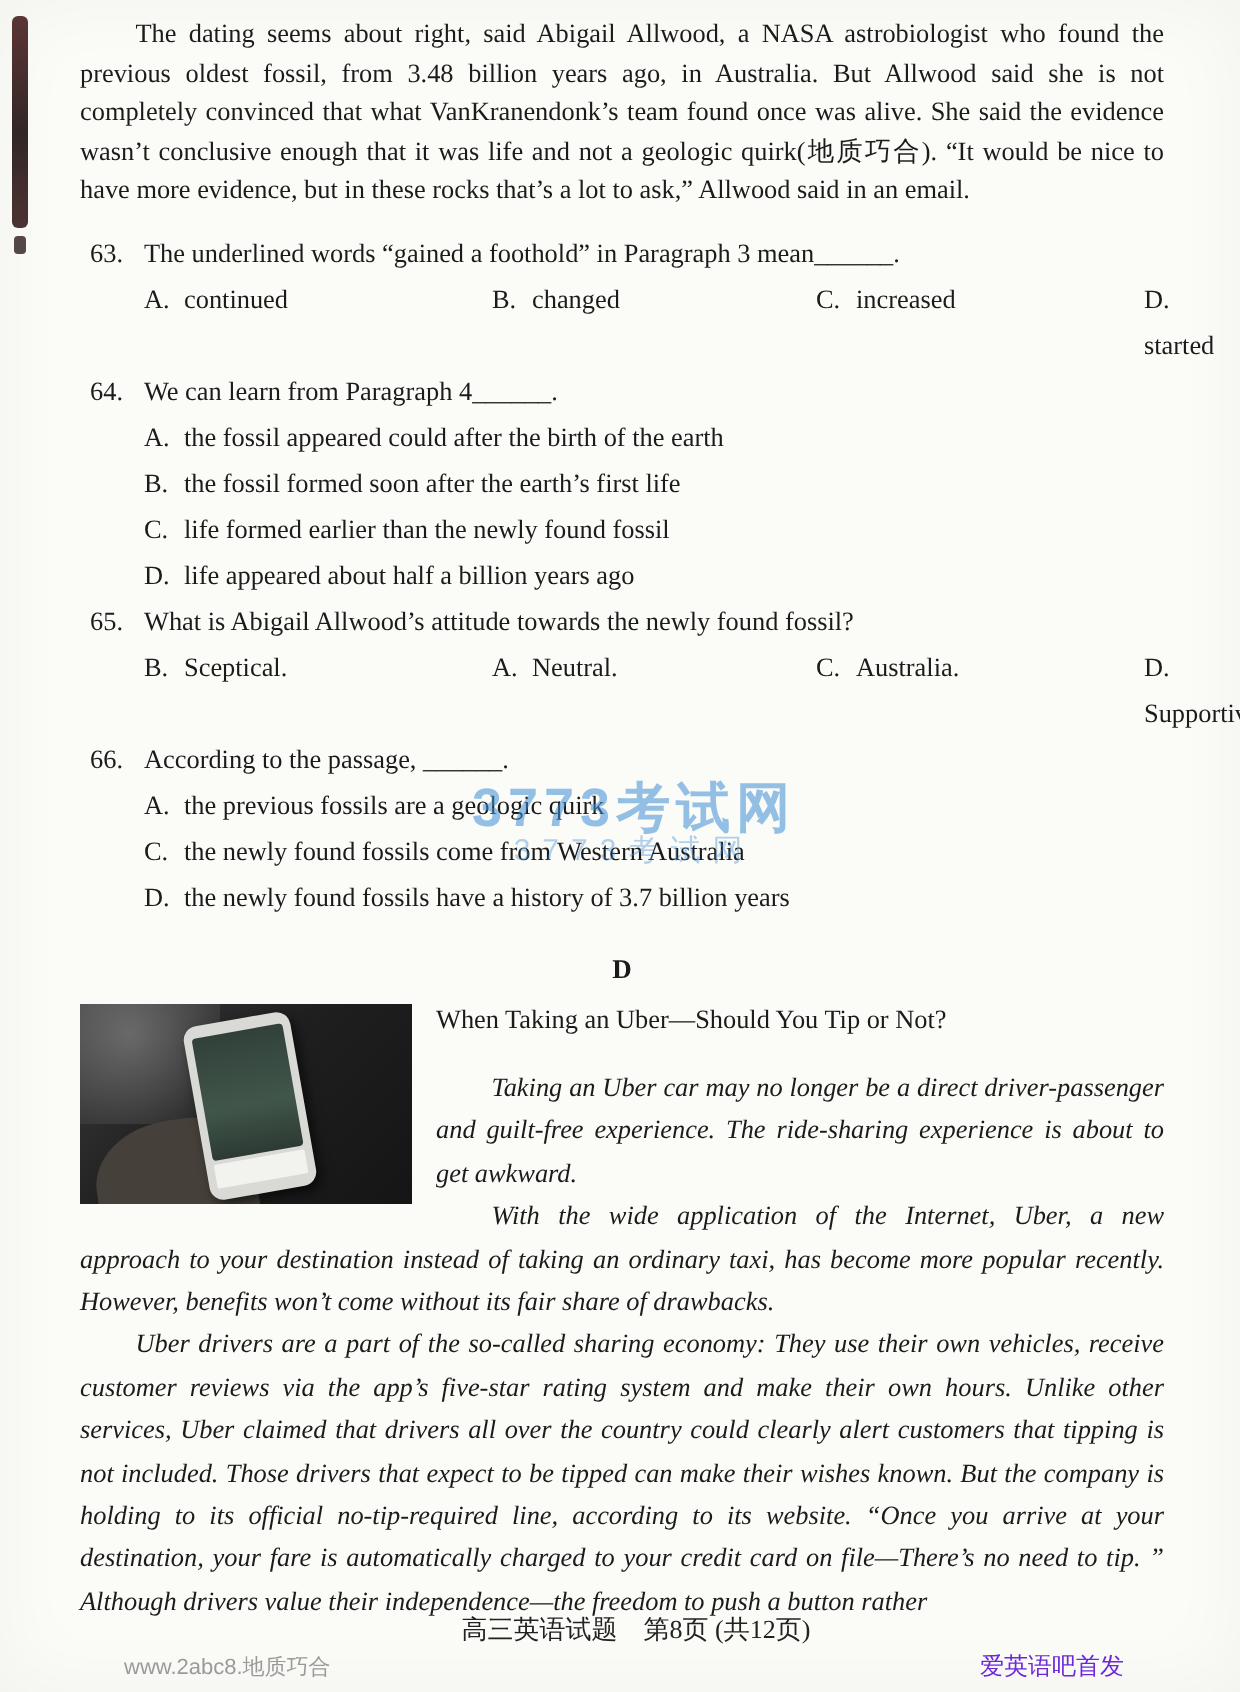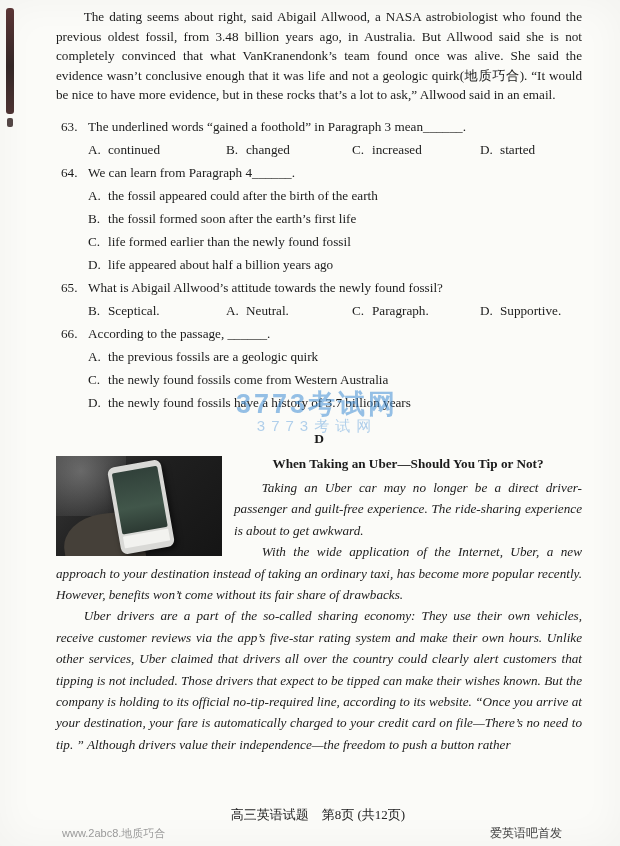--- a/index.html
+++ b/index.html
@@ -5,41 +5,42 @@
   * { box-sizing: border-box; margin: 0; padding: 0; }
   html,body { width: 620px; height: 846px; }
   body {
     position: relative;
     background: #fbfbf8;
     font-family: "Liberation Serif", "DejaVu Serif", serif;
     color: #1b1b1b;
     overflow: hidden;
     box-shadow: inset 0 0 40px rgba(0,0,0,0.04);
   }
-  .content { padding: 7px 38px 0 56px; }
+  .content { padding: 7px 38px 0 40px; }
 
   
   .intro {
     font-size: 13.2px;
     line-height: 19.6px;
     text-align: justify;
     text-indent: 2.1em;
   }
 
   
   .questions { margin-top: 10px; padding-left: 5px; }
   .question { margin-top: 0; }
   .q-stem { font-size: 13.2px; line-height: 23px; }
   .q-num { display: inline-block; width: 27px; }
   .opts-row {
     display: grid;
     grid-template-columns: 138px 126px 128px auto;
     padding-left: 27px;
     font-size: 13.2px;
     line-height: 23px;
+    gap: 36px;
   }
   .opts-col { padding-left: 27px; font-size: 13.2px; }
   .opts-col .opt { line-height: 23px; }
   .opt-l { display: inline-block; min-width: 20px; }
 
   
   .watermark {
     position: absolute;
     left: 236px; top: 390px;
     pointer-events: none;
@@ -70,21 +71,21 @@
   .artifact-dot {
     position: absolute; left: 7px; top: 118px;
     width: 6px; height: 9px;
     background: #2a1a1a; border-radius: 2px; opacity: 0.8;
   }
 
   
   .sectionD { margin-top: 14px; font-size: 13.2px; line-height: 21.4px; }
   .d-label { text-align: center; font-weight: bold; font-size: 13.5px; line-height: 22px; }
   .d-body { margin-top: 3px; text-align: justify; }
-  .d-title { text-align: center; font-weight: bold; line-height: 22px; margin-bottom: 2px; }
+  .d-title { font-weight: normal; line-height: 22px; margin-bottom: 12px; }
   .d-para { text-indent: 2.1em; font-style: italic; }
 
   
   .photo {
     float: left;
     width: 166px; height: 100px;
     margin: 3px 12px 5px 0;
     background: linear-gradient(135deg, #3b3b3b 0%, #1f1f1f 45%, #151515 100%);
     position: relative;
     overflow: hidden;
@@ -123,21 +124,21 @@
     position: absolute; left: 0; right: 0; top: 806px;
     text-align: center; font-size: 13px; color: #222; margin-left: 16px;
   }
   .footer-left {
     position: absolute; left: 62px; top: 826px;
     font-size: 11px; color: #9a9a9a;
     font-family: "Liberation Sans", sans-serif;
   }
   .footer-right {
     position: absolute; right: 58px; top: 825px;
-    font-size: 12px; color: #404040;
+    font-size: 12px; color: #6d28d9;
   }
 </style>
 </head>
 <body>
 
 <div class="artifact-streak"></div>
 <div class="artifact-dot"></div>
 
 <div class="content">
 
@@ -163,21 +164,21 @@
         <div class="opt"><span class="opt-l">C.</span><span>life formed earlier than the newly found fossil</span></div>
         <div class="opt"><span class="opt-l">D.</span><span>life appeared about half a billion years ago</span></div>
       </div>
     </div>
 
     <div class="question">
       <div class="q-stem"><span class="q-num">65.</span><span>What is Abigail Allwood’s attitude towards the newly found fossil?</span></div>
       <div class="opts-row">
         <span class="opt"><span class="opt-l">B.</span><span>Sceptical.</span></span>
         <span class="opt"><span class="opt-l">A.</span><span>Neutral.</span></span>
-        <span class="opt"><span class="opt-l">C.</span><span>Paragraph.</span></span>
+        <span class="opt"><span class="opt-l">C.</span><span>Australia.</span></span>
         <span class="opt"><span class="opt-l">D.</span><span>Supportive.</span></span>
       </div>
     </div>
 
     <div class="question">
       <div class="q-stem"><span class="q-num">66.</span><span>According to the passage, ______.</span></div>
       <div class="opts-col">
         <div class="opt"><span class="opt-l">A.</span><span>the previous fossils are a geologic quirk</span></div>
         <div class="opt"><span class="opt-l">C.</span><span>the newly found fossils come from Western Australia</span></div>
         <div class="opt"><span class="opt-l">D.</span><span>the newly found fossils have a history of 3.7 billion years</span></div>

